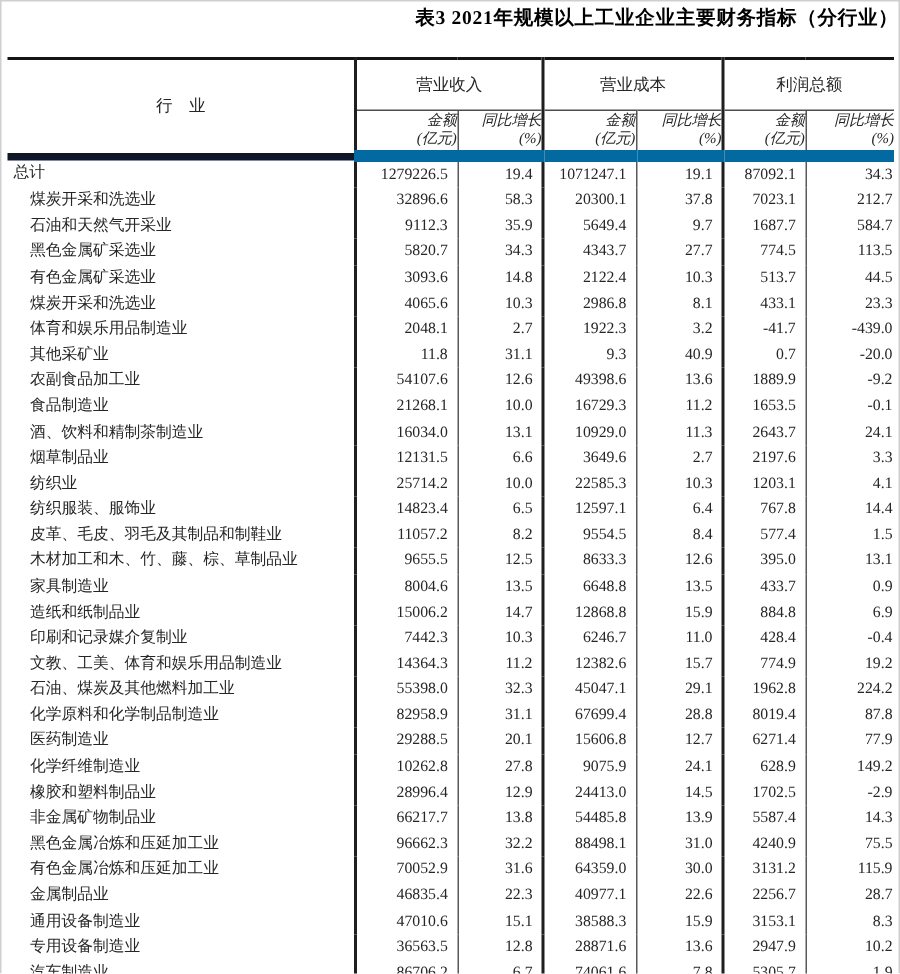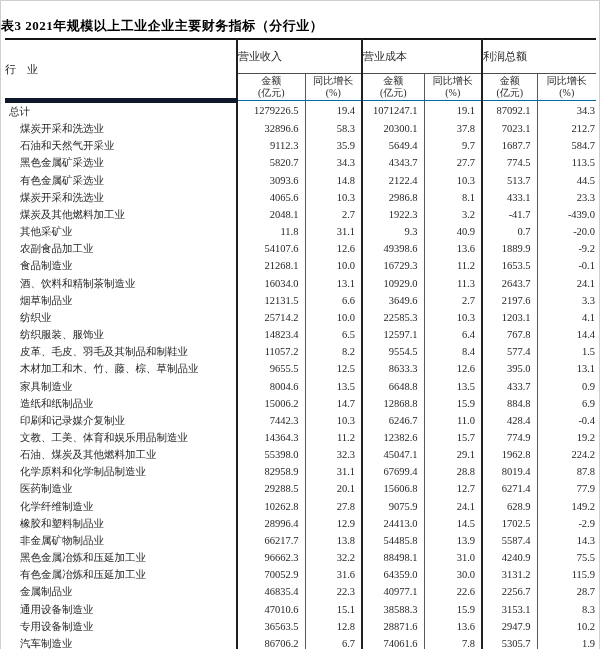--- a/index.html
+++ b/index.html
@@ -7,36 +7,36 @@
     width:600px; height:649px; overflow:hidden;
     font-family:"Liberation Serif","DejaVu Serif",serif;
     color:#262626;
   }
   .page {
     position:relative; width:600px; height:649px; box-sizing:border-box;
     border-top:1px solid #cfcfcf; border-left:1px solid #cfcfcf; border-right:1px solid #cfcfcf;
     background:#ffffff;
   }
   .title {
-    position:absolute; top:16px; left:0; width:100%;
-    text-align:left; font-size:13px; font-weight:bold; color:#000;
+    position:absolute; top:2px; left:0; width:100%;
+    text-align:right; font-size:13px; font-weight:bold; color:#000;
     letter-spacing:0.5px;
   }
   table.fin {
     position:absolute; top:37px; left:4px; width:591px;
     border-collapse:collapse; table-layout:fixed;
     border-top:2px solid #141414;
   }
   .fin th { font-weight:normal; color:#262626; padding:0; }
-  tr.h1 th { height:33px; font-size:11px; text-align:left; vertical-align:middle; }
+  tr.h1 th { height:33px; font-size:11px; text-align:center; vertical-align:middle; }
   th.industry-th { font-size:11px; border-bottom:5px solid #0f172a; }
   tr.h2 th {
     height:26px; font-size:10px; line-height:12.5px;
-    text-align:center; vertical-align:middle; white-space:pre-line;
-    border-top:1px solid #4d4d4d; border-bottom:1px solid #0369a1;
+    text-align:right; vertical-align:middle; white-space:pre-line;
+    border-top:1px solid #4d4d4d; border-bottom:8px solid #0369a1;font-style:italic;
   }
   .bl2 { border-left:2px solid #1f1f1f; }
   .bl1 { border-left:1px solid #595959; }
   tbody td {
     height:17.16px; line-height:17.16px; font-size:10.5px;
     padding:0; white-space:nowrap; overflow:hidden;
   }
   td.ind { text-align:left; padding-left:15px; }
   tr.total td.ind { padding-left:4px; }
   td.num { text-align:right; padding-right:6px; }
@@ -129,21 +129,21 @@
         <tr class="">
           <td class="ind">煤炭开采和洗选业</td>
           <td class="num bl2">4065.6</td>
           <td class="num bl1">10.3</td>
           <td class="num bl2">2986.8</td>
           <td class="num bl1">8.1</td>
           <td class="num bl2">433.1</td>
           <td class="num bl1 c7">23.3</td>
         </tr>
         <tr class="">
-          <td class="ind">煤炭及其他燃料加工业</td>
+          <td class="ind">体育和娱乐用品制造业</td>
           <td class="num bl2">2048.1</td>
           <td class="num bl1">2.7</td>
           <td class="num bl2">1922.3</td>
           <td class="num bl1">3.2</td>
           <td class="num bl2">-41.7</td>
           <td class="num bl1 c7">-439.0</td>
         </tr>
         <tr class="">
           <td class="ind">其他采矿业</td>
           <td class="num bl2">11.8</td>

